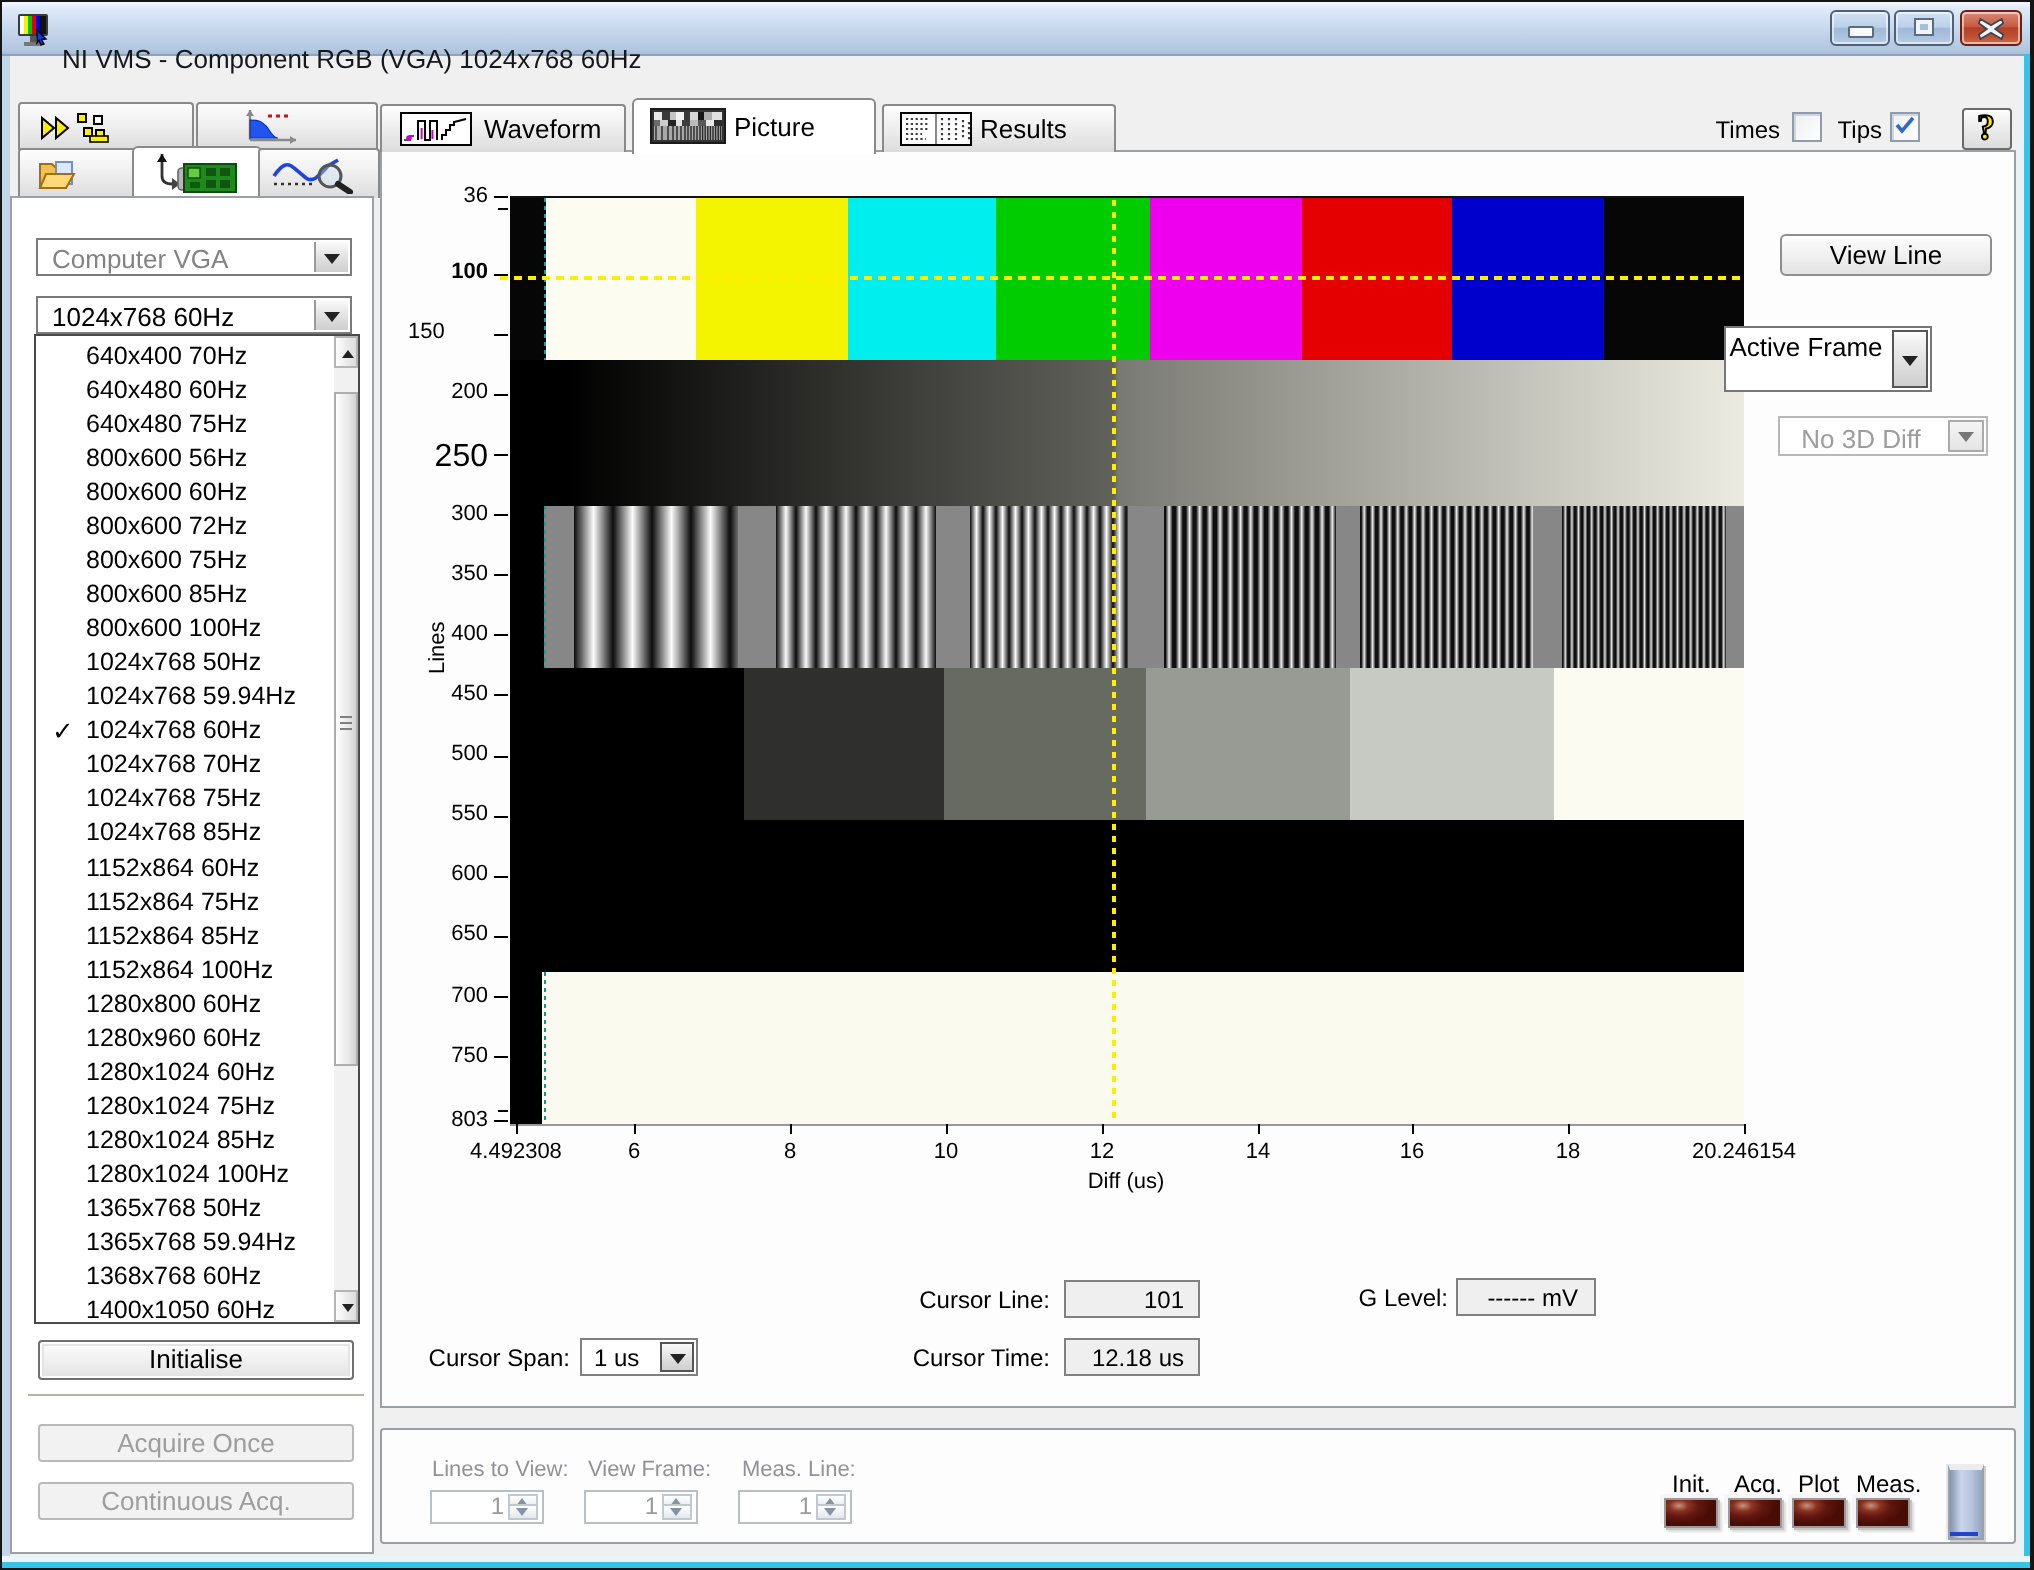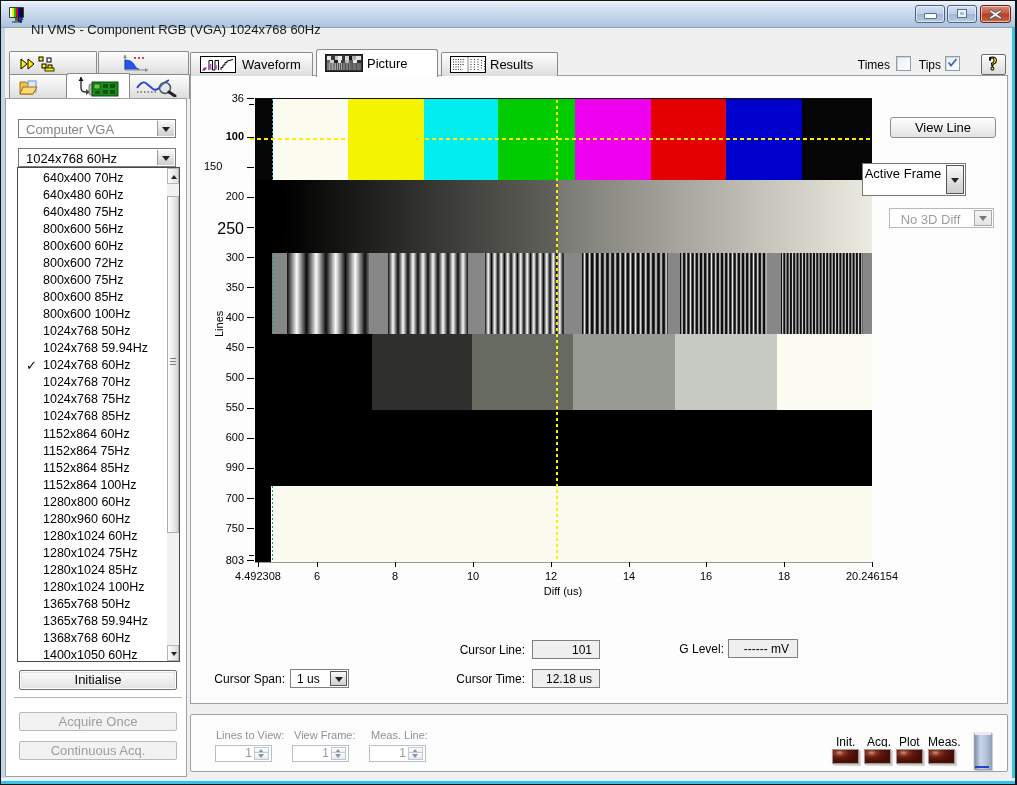--- a/index.html
+++ b/index.html
@@ -361,21 +361,21 @@
 <div class="abs" style="left:204px;top:311px;width:40px;text-align:right;font-size:11px;color:#000;">400</div>
 <div class="abs" style="left:247px;top:347px;width:7px;height:1px;background:#000;"></div>
 <div class="abs" style="left:204px;top:341px;width:40px;text-align:right;font-size:11px;color:#000;">450</div>
 <div class="abs" style="left:247px;top:378px;width:7px;height:1px;background:#000;"></div>
 <div class="abs" style="left:204px;top:371px;width:40px;text-align:right;font-size:11px;color:#000;">500</div>
 <div class="abs" style="left:247px;top:408px;width:7px;height:1px;background:#000;"></div>
 <div class="abs" style="left:204px;top:401px;width:40px;text-align:right;font-size:11px;color:#000;">550</div>
 <div class="abs" style="left:247px;top:438px;width:7px;height:1px;background:#000;"></div>
 <div class="abs" style="left:204px;top:431px;width:40px;text-align:right;font-size:11px;color:#000;">600</div>
 <div class="abs" style="left:247px;top:468px;width:7px;height:1px;background:#000;"></div>
-<div class="abs" style="left:204px;top:461px;width:40px;text-align:right;font-size:11px;color:#000;">990</div>
+<div class="abs" style="left:204px;top:461px;width:40px;text-align:right;font-size:11px;color:#000;">650</div>
 <div class="abs" style="left:247px;top:498px;width:7px;height:1px;background:#000;"></div>
 <div class="abs" style="left:204px;top:492px;width:40px;text-align:right;font-size:11px;color:#000;">700</div>
 <div class="abs" style="left:247px;top:528px;width:7px;height:1px;background:#000;"></div>
 <div class="abs" style="left:204px;top:522px;width:40px;text-align:right;font-size:11px;color:#000;">750</div>
 <div class="abs" style="left:247px;top:560px;width:7px;height:1px;background:#000;"></div>
     <div class="abs" style="left:249px;top:555px;width:5px;height:1px;background:#000;"></div>
 <div class="abs" style="left:204px;top:554px;width:40px;text-align:right;font-size:11px;color:#000;">803</div>
 <div class="abs" style="left:258px;top:562px;width:1px;height:5px;background:#000;"></div>
 <div class="abs" style="left:218px;top:570px;width:80px;text-align:center;font-size:11px;color:#000;">4.492308</div>
 <div class="abs" style="left:317px;top:562px;width:1px;height:5px;background:#000;"></div>

